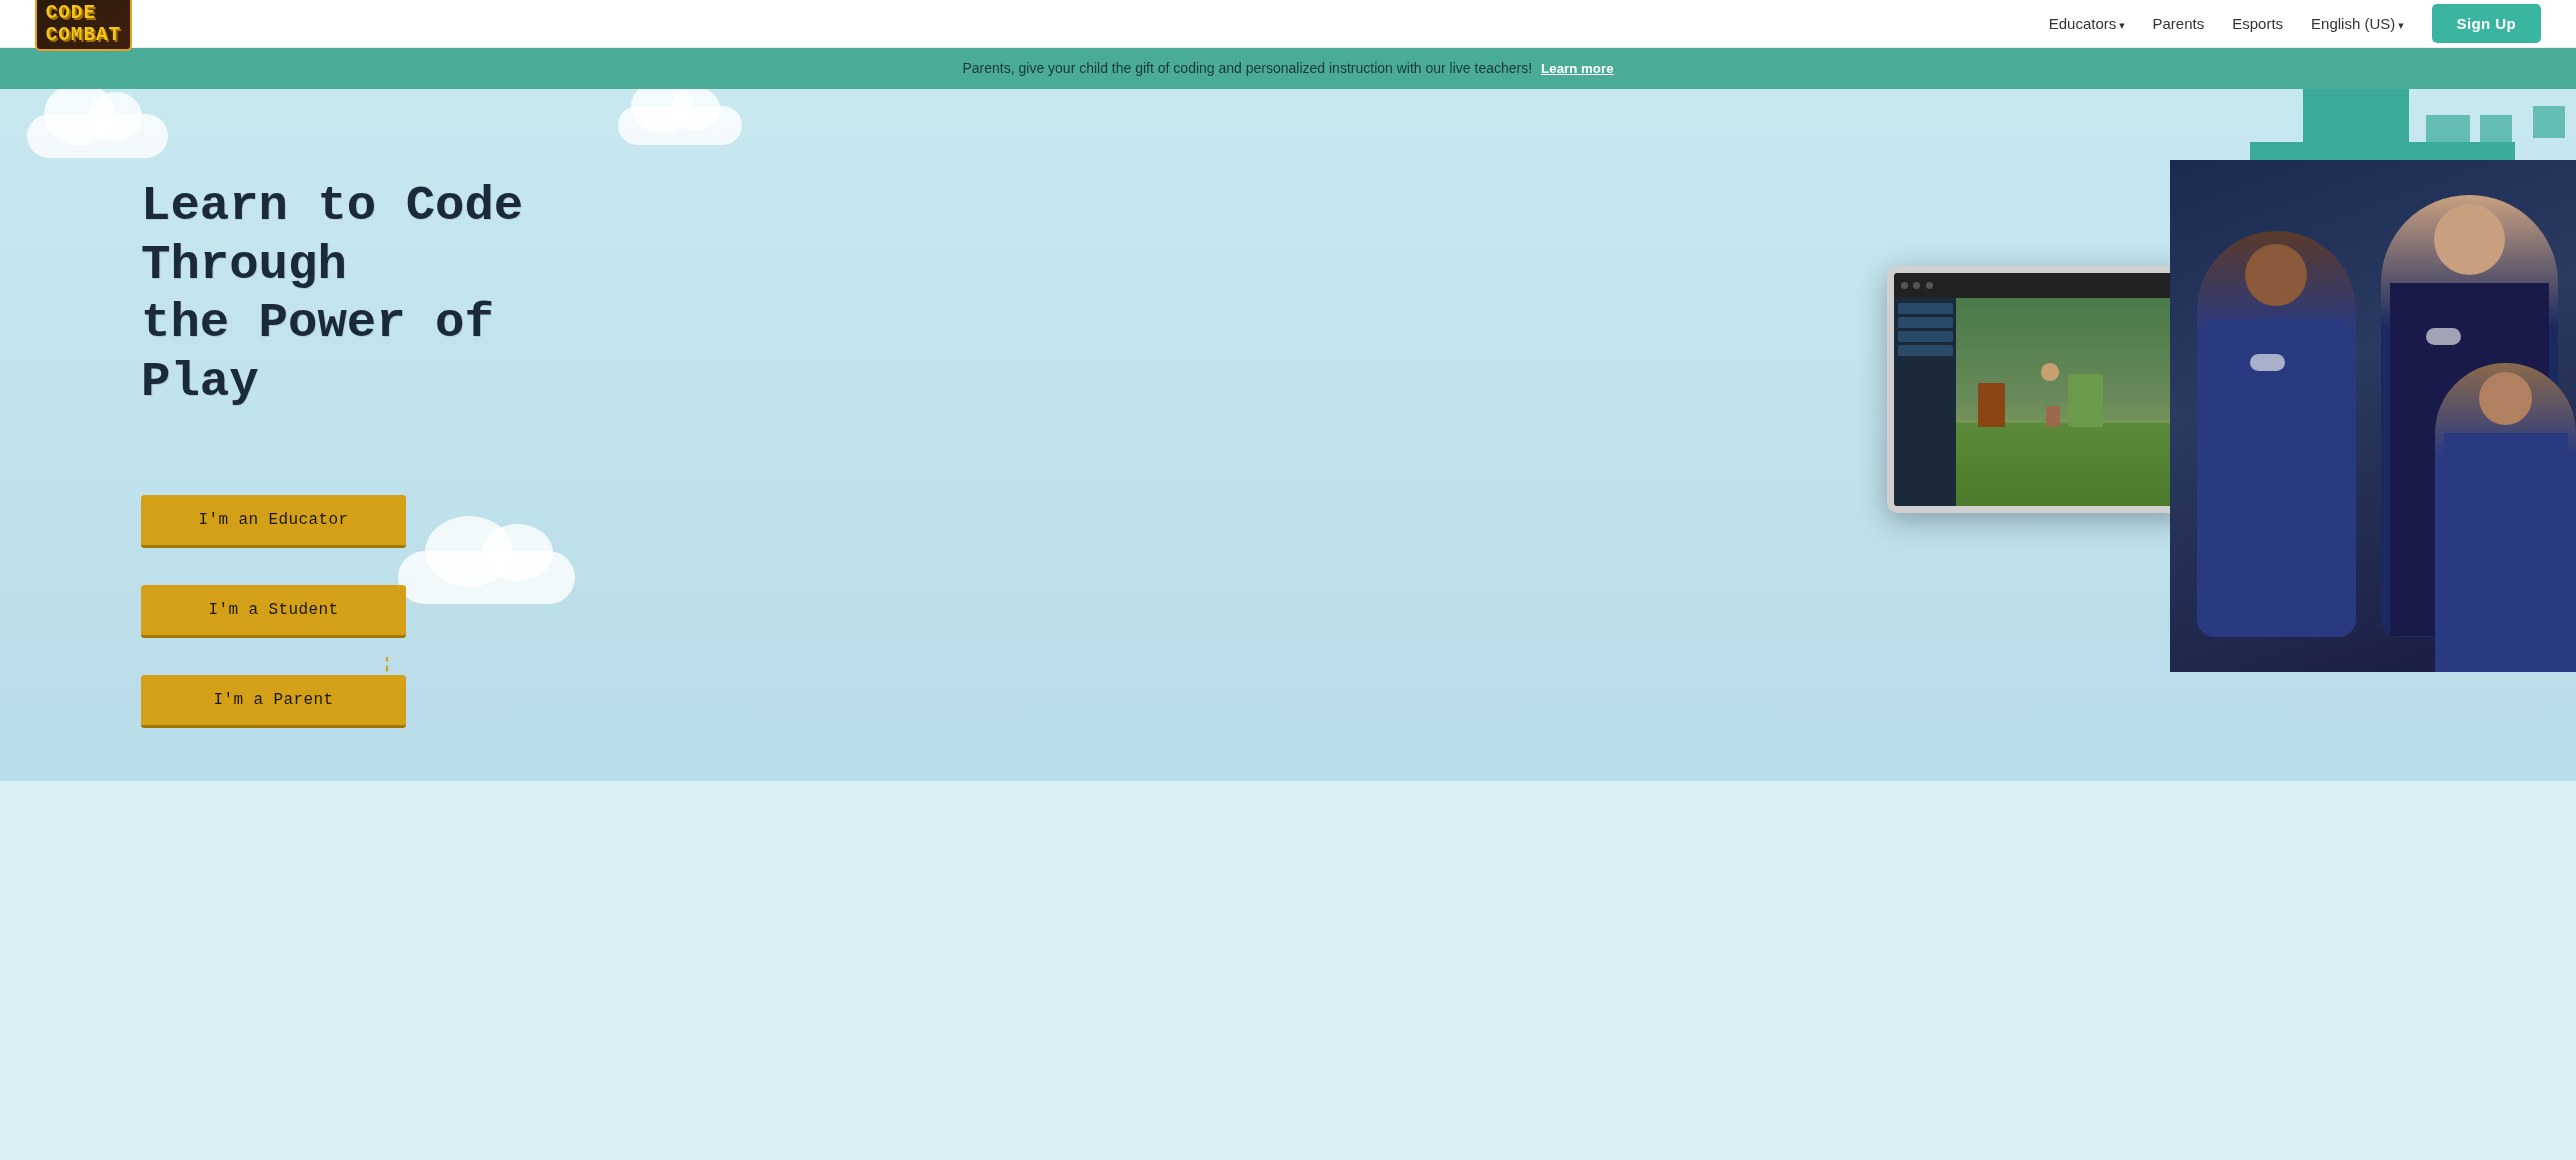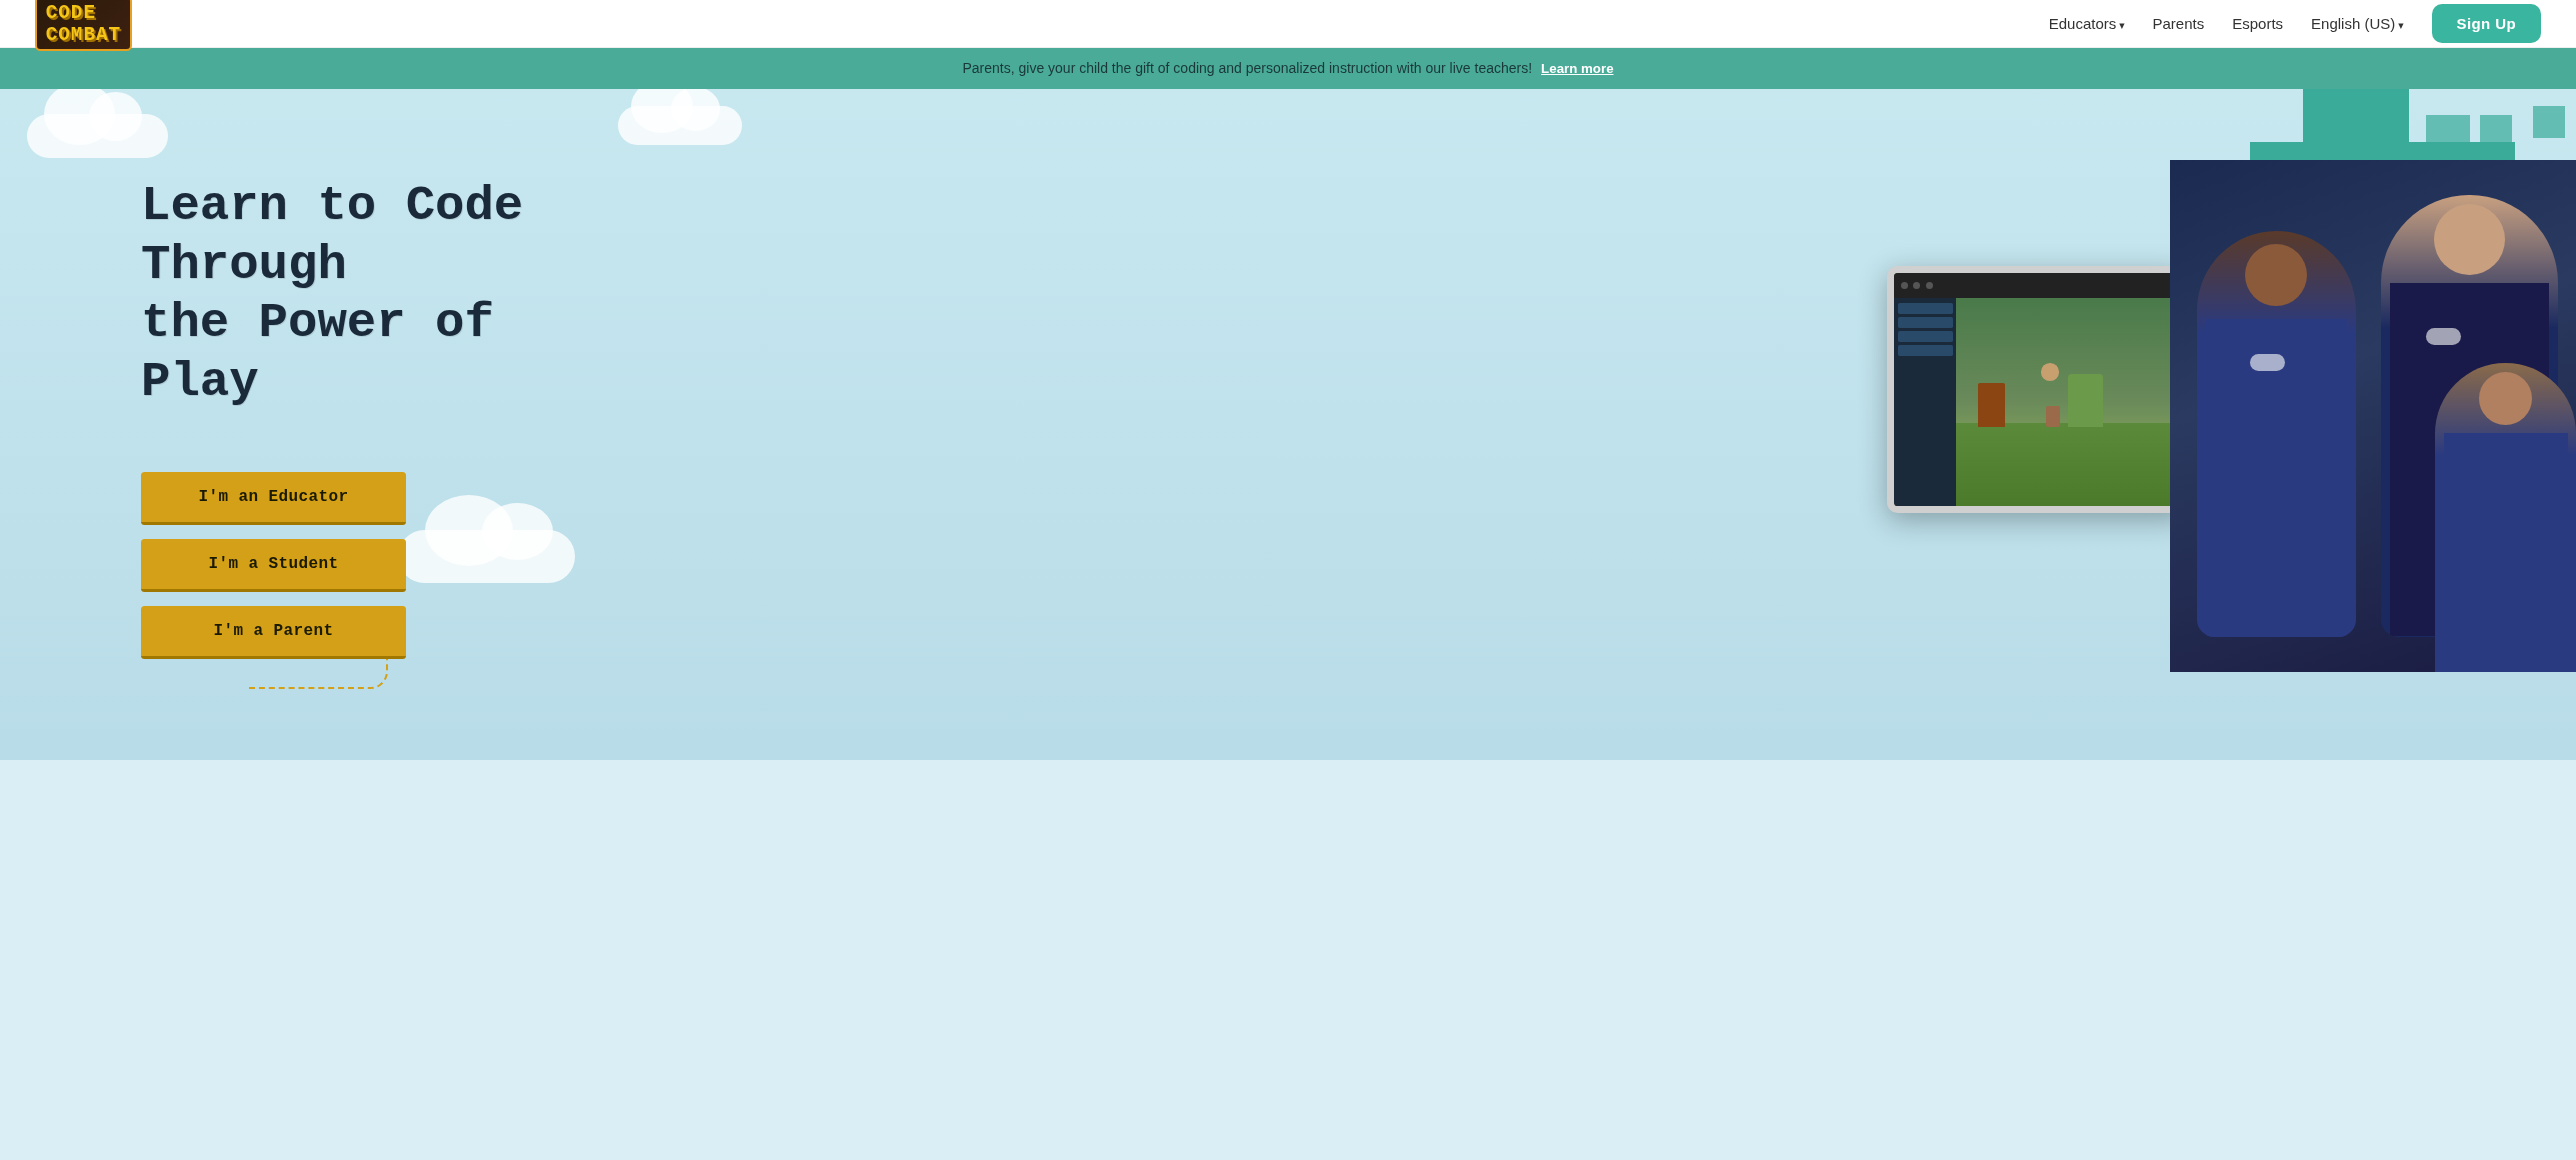--- a/index.html
+++ b/index.html
@@ -70,21 +70,21 @@
 
     .nav-links li a.lang-link::after {
       content: ' ▾';
       font-size: 10.6px;
     }
 
     .signup-btn {
       background: #3ab5a0;
       color: #fff;
       border: none;
-      border-radius: 10px;
+      border-radius: 5px;
       padding: 10.6px 25px;
       font-size: 15px;
       font-weight: 600;
       cursor: pointer;
       letter-spacing: 0.4px;
     }
 
     
     .banner {
       background: #4aab98;
@@ -213,26 +213,27 @@
       width: 265px;
     }
 
     .hero-btn {
       background: #d4a017;
       color: #1a1a00;
       border: none;
       border-radius: 3.5px;
       padding: 16px 28px;
       font-size: 16px;
-      font-weight: 700;
+      font-weight: 400;
       cursor: pointer;
       font-family: 'Courier New', monospace;
       text-align: center;
       letter-spacing: 0.4px;
       border-bottom: 3.5px solid #a07800;
+      margin-top: 23px;
     }
 
     
     .dashed-path {
       position: absolute;
       bottom: 71px;
       left: 247px;
       width: 141px;
       height: 53px;
       border-bottom: 2.7px dashed #d4a017;

